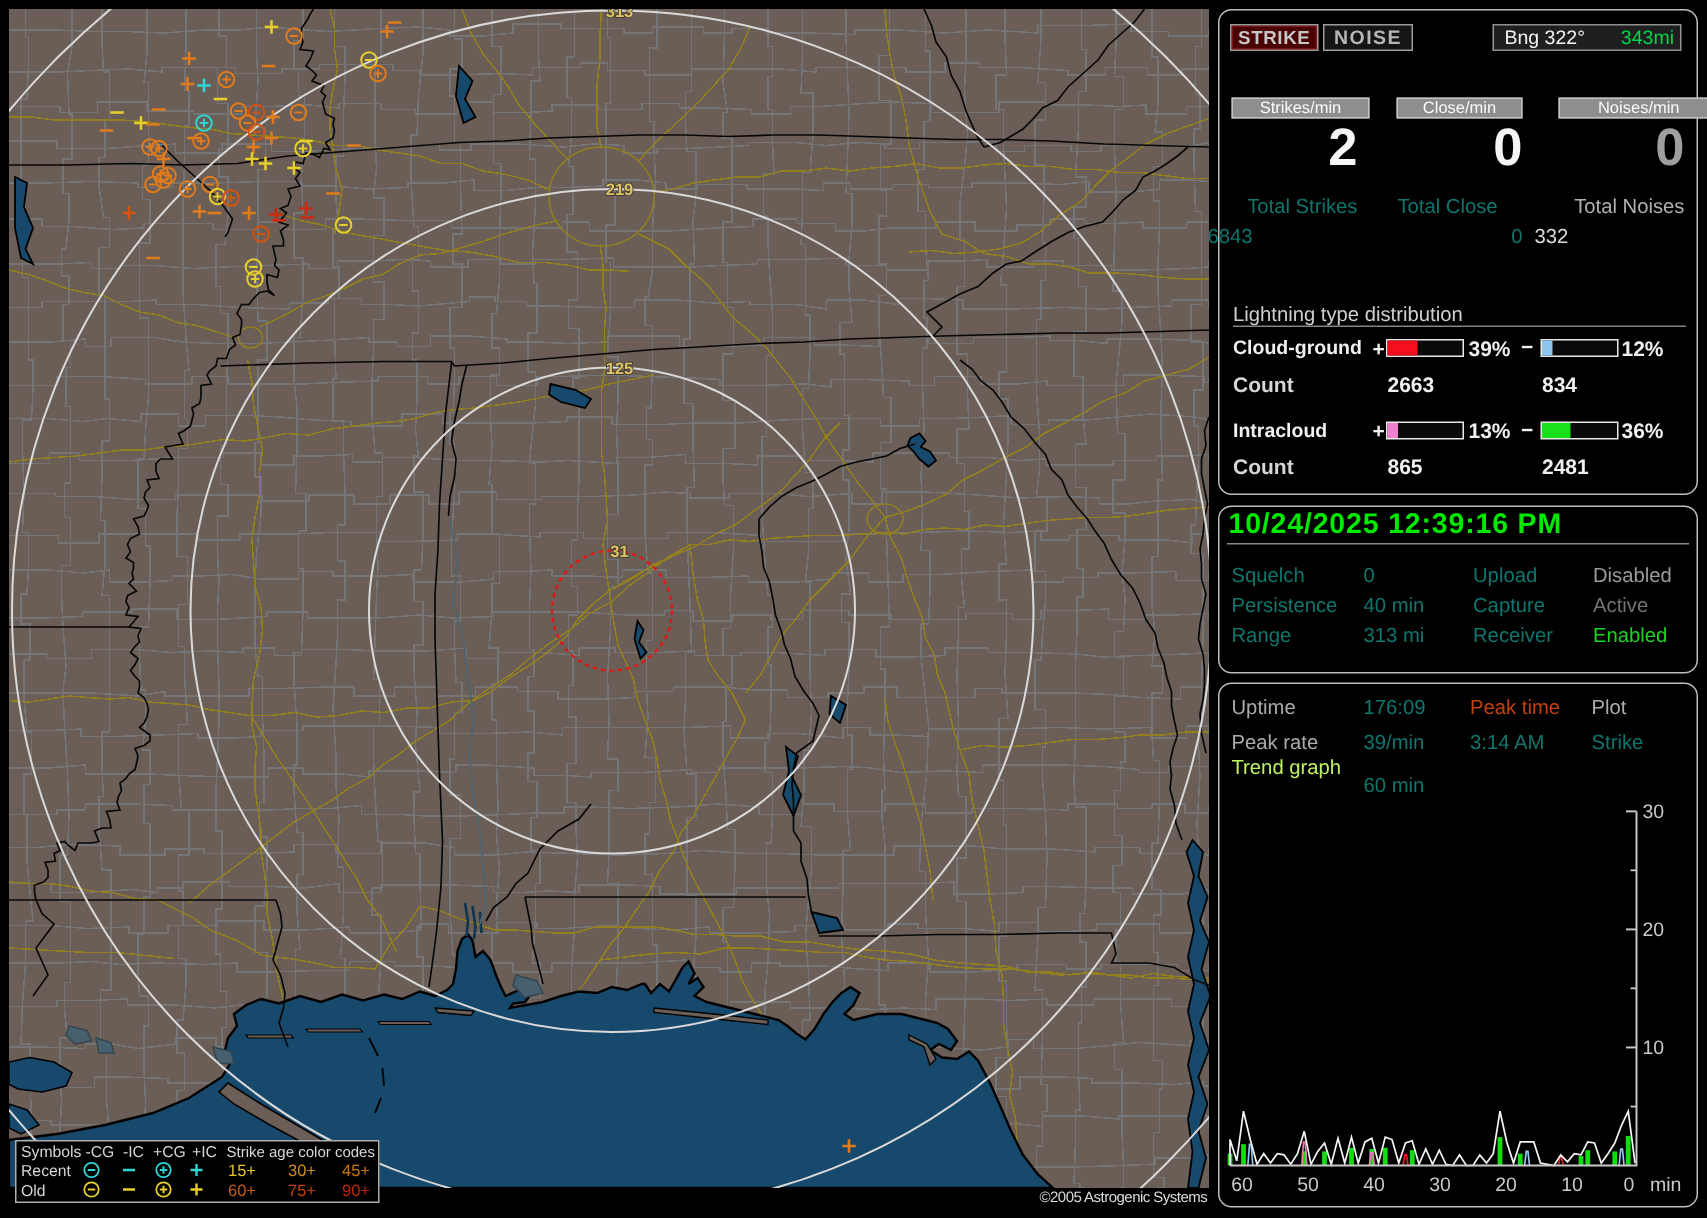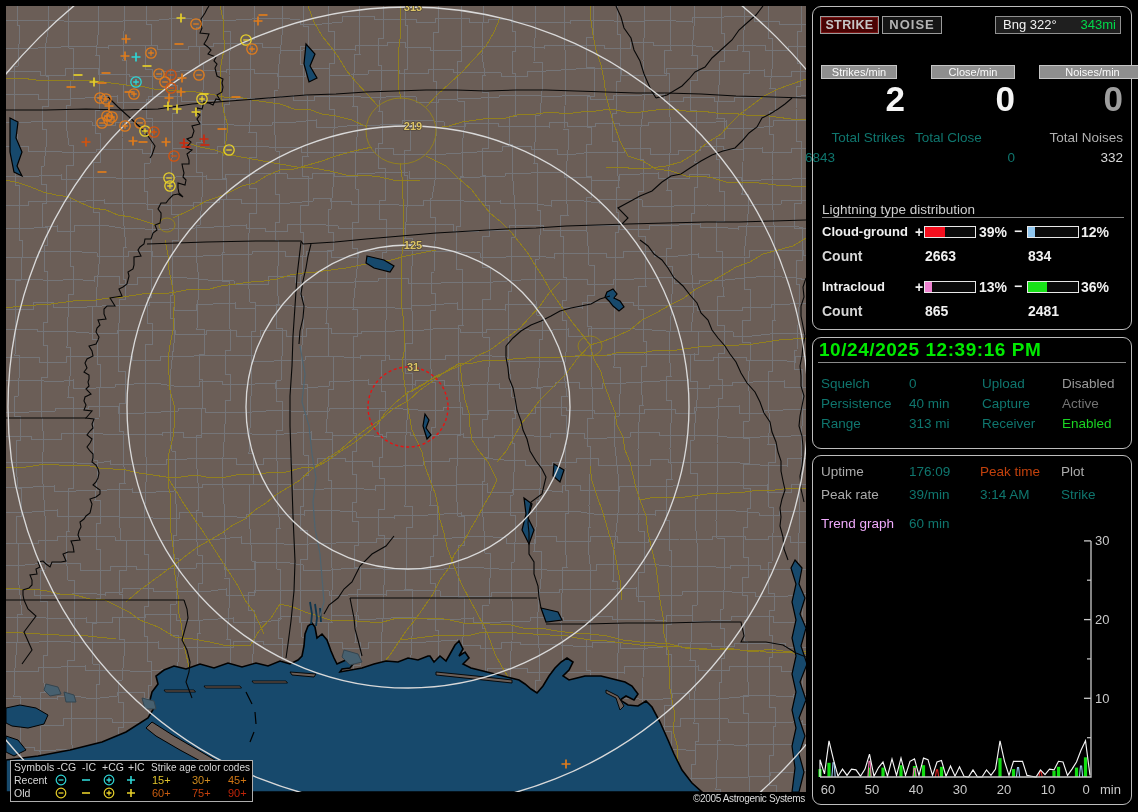--- a/index.html
+++ b/index.html
@@ -220,32 +220,32 @@
 <text x="182" y="24" font-size="11" fill="#cf8b1e">30+</text>
 <text x="218" y="24" font-size="11" fill="#cf7614">45+</text>
 <text x="142" y="37" font-size="11" fill="#c75c10">60+</text>
 <text x="182" y="37" font-size="11" fill="#c3400c">75+</text>
 <text x="218" y="37" font-size="11" fill="#bf2408">90+</text>
 </svg>
 <div class="abs panel" style="left:812px;top:6px;width:320px;height:324px"></div>
 <div class="abs" style="left:820px;top:16px;width:59px;height:18px;background:#4a0303;border:1px solid #9b9b9b;box-shadow:inset 0 0 0 1px #7a1515;color:#c6c6c6;font-weight:bold;font-size:12.5px;text-align:center;line-height:16px;letter-spacing:0.4px">STRIKE</div>
 <div class="abs" style="left:882px;top:16px;width:60px;height:18px;background:#151515;border:1px solid #9b9b9b;color:#b5b5b5;font-weight:bold;font-size:13px;text-align:center;line-height:16px;letter-spacing:1px">NOISE</div>
 <div class="abs" style="left:995px;top:16px;width:126px;height:18px;background:#1f1f1f;border:1px solid #909090;font-weight:normal;font-size:13px;line-height:16px"><span style="color:#f2f2f2;padding-left:7px">Bng 322°</span><span style="color:#00d84a;float:right;padding-right:4px">343mi</span></div>
-<div class="abs mbtn" style="left:821px;top:65px;width:76px">Strikes/min</div>
+<div class="abs mbtn" style="left:821px;top:65px;width:92px">Strikes/min</div>
 <div class="abs mbtn" style="left:931px;top:65px;width:84px">Close/min</div>
 <div class="abs mbtn" style="left:1039px;top:65px;width:107px">Noises/min</div>
 <div class="abs bignum" style="left:805px;top:84px;width:100px">2</div>
 <div class="abs bignum" style="left:915px;top:84px;width:100px">0</div>
 <div class="abs bignum" style="left:1023px;top:84px;width:100px;color:#9e9e9e">0</div>
 <div class="abs lbl" style="left:805px;top:130px;width:100px;text-align:right">Total Strikes</div>
-<div class="abs lbl" style="left:915px;top:130px;width:100px;text-align:left">Total Close</div>
+<div class="abs lbl" style="left:915px;top:130px;width:100px;text-align:center">Total Close</div>
 <div class="abs lbl" style="left:1023px;top:130px;width:100px;text-align:right;color:#b0b0b0">Total Noises</div>
 <div class="abs lbl" style="left:805px;top:150px;width:100px;">6843</div>
 <div class="abs lbl" style="left:915px;top:150px;width:100px;text-align:right">0</div>
-<div class="abs lbl" style="left:1023px;top:150px;width:100px;text-align:right;color:#d8d8d8">332</div>
+<div class="abs lbl" style="left:1023px;top:150px;width:100px;text-align:left;color:#d8d8d8">332</div>
 <div class="abs" style="left:822px;top:202px;font-size:13.5px;color:#cfcfcf">Lightning type distribution</div>
 <div class="abs" style="left:822px;top:217px;width:302px;height:1px;background:#848484"></div>
 <div class="abs bld" style="left:822px;top:224px;font-size:13px">Cloud-ground</div>
 <div class="abs bld" style="left:915px;top:224px">+</div>
 <div class="abs bar" style="left:924px;top:226px">
     <div style="width:40%;background:#f50f1e;height:100%"></div>
   </div>
 <div class="abs bld" style="left:979px;top:224px">39%</div>
 <div class="abs bld" style="left:1014px;top:223px">−</div>
 <div class="abs bar" style="left:1027px;top:226px">
@@ -286,21 +286,21 @@
 <div class="abs lbl" style="left:1062px;top:416px;color:#1ad422">Enabled</div>
 <div class="abs panel" style="left:812px;top:455px;width:320px;height:350px"></div>
 <div class="abs lbl" style="left:821px;top:464px;color:#ababab">Uptime</div>
 <div class="abs lbl" style="left:909px;top:464px">176:09</div>
 <div class="abs lbl" style="left:980px;top:464px;color:#c2410c">Peak time</div>
 <div class="abs lbl" style="left:1061px;top:464px;color:#ababab">Plot</div>
 <div class="abs lbl" style="left:821px;top:487px;color:#ababab">Peak rate</div>
 <div class="abs lbl" style="left:909px;top:487px">39/min</div>
 <div class="abs lbl" style="left:980px;top:487px">3:14 AM</div>
 <div class="abs lbl" style="left:1061px;top:487px">Strike</div>
-<div class="abs lbl" style="left:821px;top:516px;color:#f0abfc">Trend graph</div>
+<div class="abs lbl" style="left:821px;top:504px;color:#bef264">Trend graph</div>
 <div class="abs lbl" style="left:909px;top:516px">60 min</div>
 <svg class="abs" style="left:812px;top:528px" width="326" height="276" viewBox="0 0 326 276">
 <rect x="6.4" y="241.1" width="3.2" height="7.9" fill="#11dd11"></rect>
 <rect x="15.4" y="234.8" width="3.2" height="14.2" fill="#11dd11"></rect>
 <rect x="55.9" y="239.6" width="3.2" height="9.4" fill="#11dd11"></rect>
 <rect x="69.4" y="239.6" width="3.2" height="9.4" fill="#11dd11"></rect>
 <rect x="87.4" y="237.2" width="3.2" height="11.8" fill="#11dd11"></rect>
 <rect x="100.9" y="238.0" width="3.2" height="11.0" fill="#11dd11"></rect>
 <rect x="109.9" y="237.2" width="3.2" height="11.8" fill="#11dd11"></rect>
 <rect x="127.9" y="238.8" width="3.2" height="10.2" fill="#11dd11"></rect>

